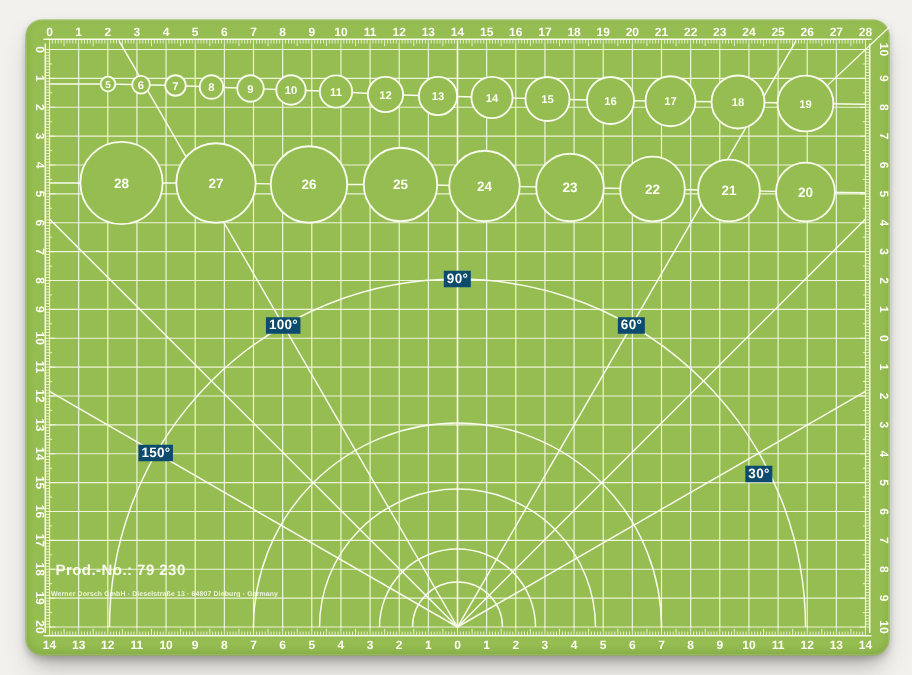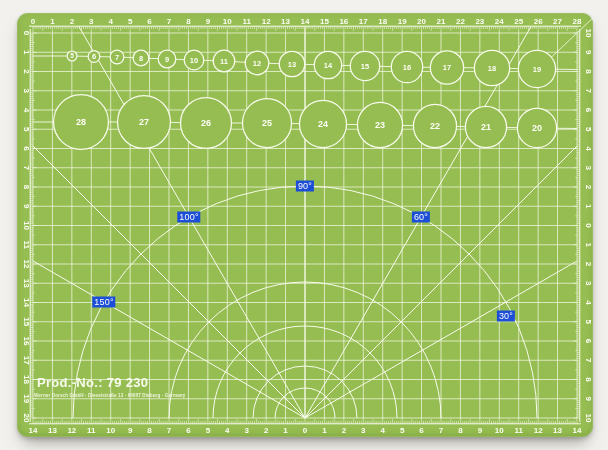--- a/index.html
+++ b/index.html
@@ -13,26 +13,26 @@
     position:absolute;left:17px;top:13px;width:576px;height:424px;
     background:#95bd51;
     border-radius:11px;
     box-shadow:0 10px 16px -6px rgba(70,70,55,.5), 0 2px 4px rgba(0,0,0,.18),
                inset 0 0 0 1px rgba(255,255,255,.12), inset 0 -2px 6px rgba(60,90,20,.22);
   }
   .mat svg{position:absolute;left:0;top:0;}
   .overlay{position:absolute;left:0;top:0;width:576px;height:424px;}
   .angle-label{
     position:absolute;transform:translate(-50%,-50%);
-    background:#1d4ed8;color:#fdfef6;font-size:9px;font-weight:normal;
+    background:#0c4a6e;color:#fdfef6;font-size:9px;font-weight:bold;
     padding:0 2px;line-height:11px;letter-spacing:.2px;white-space:nowrap;
   }
   .prod-no{
     position:absolute;left:20px;top:362px;color:#fdfef6;
-    font-size:13px;font-weight:bold;letter-spacing:.3px;white-space:nowrap;opacity:.95;text-align:right;
+    font-size:10px;font-weight:bold;letter-spacing:.3px;white-space:nowrap;opacity:.95;text-align:right;
   }
   .company{
     position:absolute;left:17px;top:380px;color:#fdfef6;
     font-size:4.6px;font-weight:bold;letter-spacing:.1px;white-space:nowrap;opacity:.85;
   }
   .logo{position:absolute;left:99px;top:343px;width:72px;height:40px;}
 </style>
 </head>
 <body>
 

